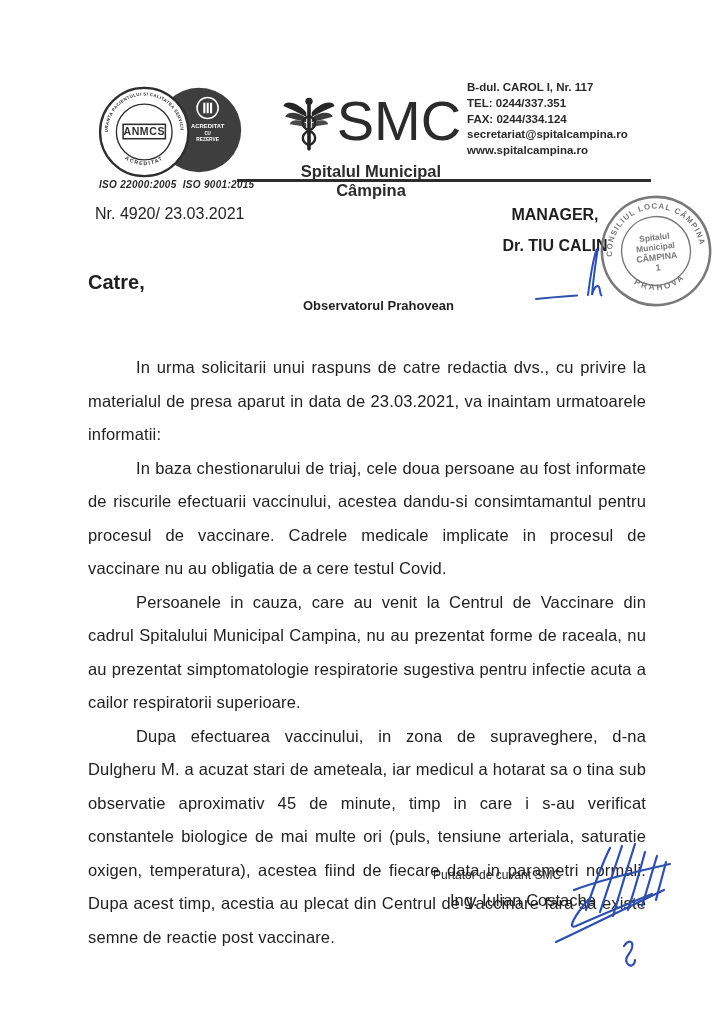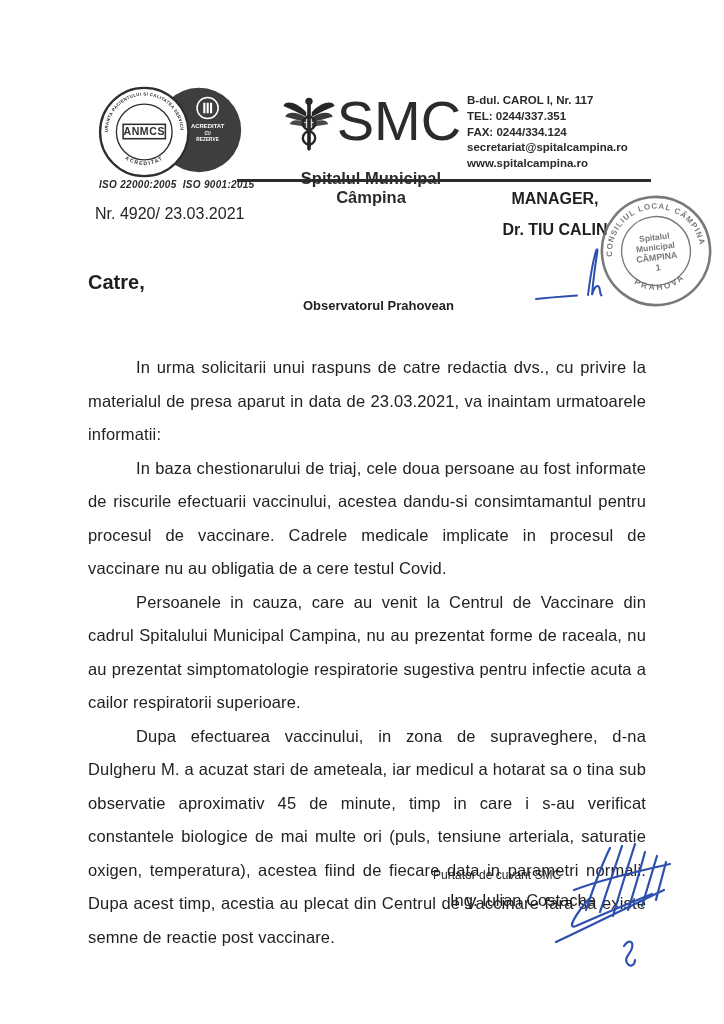--- a/index.html
+++ b/index.html
@@ -16,30 +16,30 @@
     font-size:10px; font-weight:bold; font-style:italic; color:#2a2a2a;
     letter-spacing:0.3px; white-space:pre;
   }
   .smc-block { position:absolute; left:268px; top:90px; width:206px; text-align:center; }
   .smc-row { display:flex; align-items:flex-start; justify-content:center; }
   .caduceus { width:56px; height:64px; margin-top:4px; }
   .smc-acronym {
     font-size:56px; font-weight:normal; letter-spacing:0px; line-height:62px;
     color:#2b2b2b;
   }
-  .smc-subtitle { font-size:16.5px; font-weight:bold; color:#2b2b2b; margin-top:11px; }
+  .smc-subtitle { font-size:16.5px; font-weight:bold; color:#2b2b2b; margin-top:4px; }
   .header-rule { position:absolute; left:237px; top:179px; width:414px; height:2.5px; background:#2c2c2c; }
   .contact {
-    position:absolute; left:467px; top:93px; width:200px;
+    position:absolute; left:467px; top:80px; width:200px;
     font-size:11.5px; font-weight:bold; line-height:15.8px; color:#2a2a2a;
   }
 
   
   .ref-number { position:absolute; left:95px; top:205px; font-size:16px; color:#242424; }
-  .manager-block { position:absolute; left:480px; top:190px; width:150px; text-align:center; }
+  .manager-block { position:absolute; left:480px; top:206px; width:150px; text-align:center; }
   .manager-title { font-size:16px; font-weight:bold; }
   .manager-name { font-size:16px; font-weight:bold; margin-top:13px; }
 
   .stamp-wrap { position:absolute; left:597px; top:190px; width:118px; height:122px; transform:rotate(-7deg); opacity:0.9; }
   .manager-signature { position:absolute; left:533px; top:243px; width:90px; height:68px; }
 
   
   .salutation { position:absolute; left:88px; top:271px; font-size:20px;font-weight:bold; }
   .recipient-name { position:absolute; left:303px; top:298px; font-size:13px; font-weight:bold; }
 

